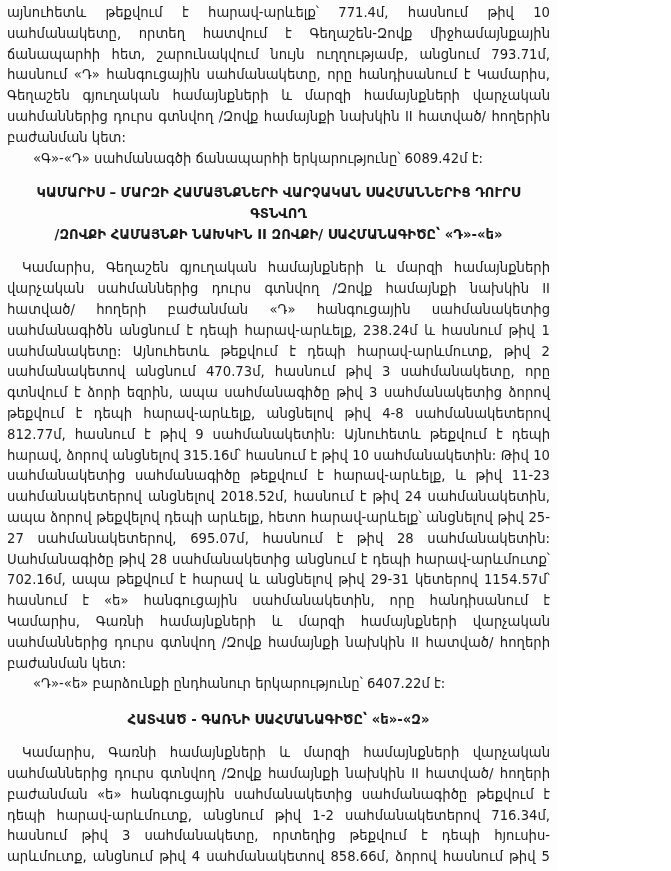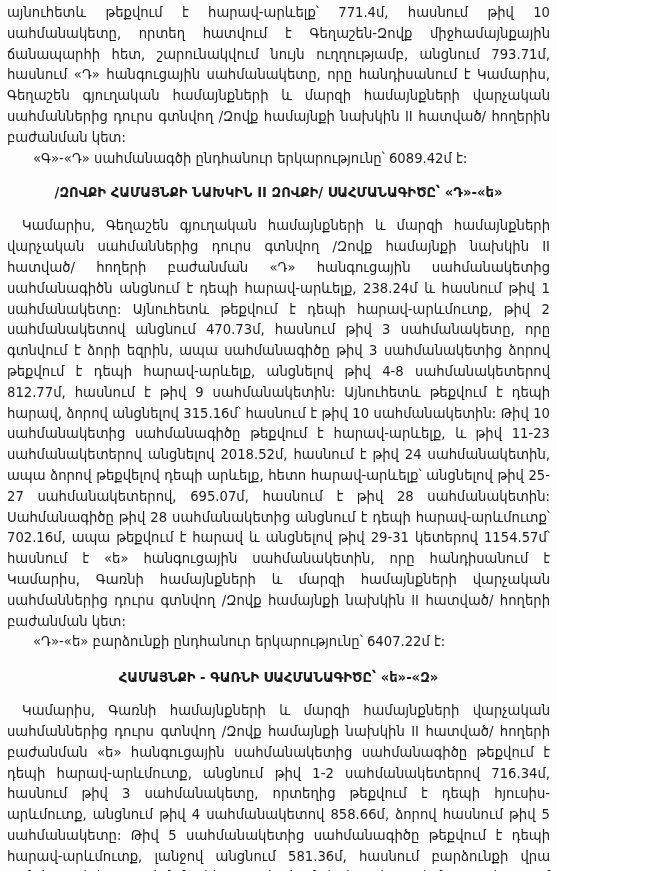--- a/index.html
+++ b/index.html
@@ -45,33 +45,34 @@
   .gap-b { height: 13px; }
   .gap-c { height: 14px; }
 </style>
 </head>
 <body>
 
 <div class="page">
 
   <p class="para">այնուհետև թեքվում է հարավ-արևելք՝ 771.4մ, հասնում  թիվ 10 սահմանակետը,  որտեղ հատվում է Գեղաշեն-Զովք միջհամայնքային ճանապարհի հետ, շարունակվում նույն ուղղությամբ, անցնում 793.71մ, հասնում «Դ» հանգուցային սահմանակետը, որը հանդիսանում է Կամարիս, Գեղաշեն գյուղական համայնքների և մարզի համայնքների վարչական սահմաններից դուրս գտնվող /Զովք համայնքի նախկին II հատված/ հողերին բաժանման կետ:</p>
 
-  <p class="summary-line">«Գ»-«Դ» սահմանագծի ընդհանուր երկարությունը՝ 6089.42մ է:</p>
+  <p class="summary-line">«Գ»-«Դ» սահմանագծի ճանապարհի երկարությունը՝ 6089.42մ է:</p>
 
   <div class="gap-a"></div>
 
+  <div class="section-heading">ԿԱՄԱՐԻՍ – ՄԱՐԶԻ ՀԱՄԱՅՆՔՆԵՐԻ  ՎԱՐՉԱԿԱՆ ՍԱՀՄԱՆՆԵՐԻՑ  ԴՈՒՐՍ   ԳՏՆՎՈՂ</div>
   <div class="section-heading">/ԶՈՎՔԻ ՀԱՄԱՅՆՔԻ ՆԱԽԿԻՆ  II  ԶՈՎՔԻ/  ՍԱՀՄԱՆԱԳԻԾԸ՝  «Դ»-«ե»</div>
 
   <div class="gap-b"></div>
 
   <p class="para first-indent">Կամարիս, Գեղաշեն գյուղական համայնքների և մարզի համայնքների վարչական սահմաններից դուրս գտնվող /Զովք համայնքի նախկին II հատված/ հողերի բաժանման «Դ» հանգուցային սահմանակետից սահմանագիծն անցնում է դեպի հարավ-արևելք, 238.24մ և հասնում  թիվ 1 սահմանակետը: Այնուհետև թեքվում է դեպի հարավ-արևմուտք, թիվ 2 սահմանակետով անցնում 470.73մ, հասնում թիվ 3 սահմանակետը, որը գտնվում է ձորի եզրին,  ապա սահմանագիծը թիվ 3 սահմանակետից ձորով թեքվում է դեպի հարավ-արևելք, անցնելով թիվ 4-8 սահմանակետերով 812.77մ, հասնում  է թիվ 9 սահմանակետին: Այնուհետև թեքվում է դեպի հարավ, ձորով անցնելով 315.16մ՝ հասնում  է թիվ 10 սահմանակետին: Թիվ 10 սահմանակետից սահմանագիծը  թեքվում է  հարավ-արևելք, և թիվ 11-23 սահմանակետերով անցնելով 2018.52մ, հասնում  է թիվ 24 սահմանակետին, ապա ձորով թեքվելով դեպի արևելք, հետո հարավ-արևելք՝ անցնելով թիվ 25-27 սահմանակետերով, 695.07մ, հասնում է թիվ 28 սահմանակետին: Սահմանագիծը թիվ 28 սահմանակետից անցնում է դեպի հարավ-արևմուտք՝ 702.16մ, ապա թեքվում է հարավ և անցնելով թիվ 29-31 կետերով 1154.57մ՝ հասնում է «ե» հանգուցային սահմանակետին, որը հանդիսանում է Կամարիս, Գառնի համայնքների և մարզի համայնքների վարչական սահմաններից դուրս գտնվող /Զովք համայնքի նախկին II հատված/ հողերի բաժանման կետ:</p>
 
   <p class="summary-line">«Դ»-«ե» բարձունքի ընդհանուր երկարությունը՝ 6407.22մ է:</p>
 
   <div class="gap-c"></div>
 
-  <div class="section-heading">ՀԱՄԱՅՆՔԻ - ԳԱՌՆԻ  ՍԱՀՄԱՆԱԳԻԾԸ՝   «ե»-«Զ»</div>
+  <div class="section-heading">ՀԱՏՎԱԾ - ԳԱՌՆԻ  ՍԱՀՄԱՆԱԳԻԾԸ՝   «ե»-«Զ»</div>
 
   <div class="gap-b"></div>
 
   <p class="para first-indent">Կամարիս, Գառնի համայնքների և մարզի համայնքների վարչական սահմաններից դուրս գտնվող /Զովք համայնքի նախկին II հատված/ հողերի բաժանման «ե» հանգուցային սահմանակետից սահմանագիծը թեքվում է դեպի հարավ-արևմուտք, անցնում թիվ 1-2 սահմանակետերով 716.34մ, հասնում թիվ 3 սահմանակետը, որտեղից  թեքվում է դեպի հյուսիս-արևմուտք, անցնում  թիվ 4 սահմանակետով 858.66մ, ձորով հասնում թիվ 5 սահմանակետը: Թիվ 5 սահմանակետից  սահմանագիծը թեքվում է դեպի հարավ-արևմուտք, լանջով անցնում 581.36մ, հասնում բարձունքի վրա գտնվող թիվ 6 սահմանակետը, թեքվում է հյուսիս-արևմուտք, հատում դաշտային ճանապարհը, անցնում 272.04մ, հասնում թիվ 7 սահմանակետը: Այնուհետև սահմանագիծը թեքվում է դեպի հարավ-արևմուտք, իջնում ձորը, անցնում 247.78մ, հասնում թիվ 8 սահմանակետը, թեքվում հյուսիս-արևմուտք, անցնում 432.85մ, հասնում թիվ 9 սահմանակետը, շրջվում հարավ՝ 113.97մ, հասնում  թիվ 10 սահմանակետը, թեքվում հարավ-արևմուտք՝ 278.85մ, ապա դեպի հարավ, անցնում թիվ 11 սահմանակետով  520.45մ, հասնում «Զ» հանգուցային սահմանակետը, հանդիսանում  Կամարիս, Զովք գյուղական համայնքների և մարզի համայնքների վարչական սահմաններից դուրս գտնվող /Հացավան համայնքի նախկին III հատված/ հողերի բաժանման կետ:</p>
 
 </div>
 
 </body></html>

